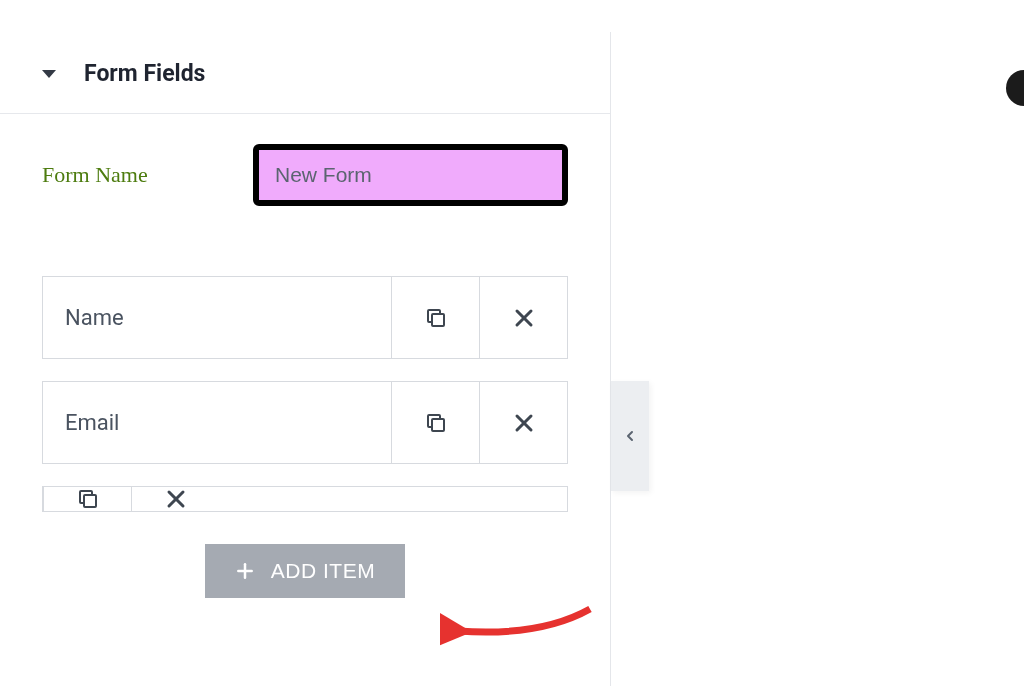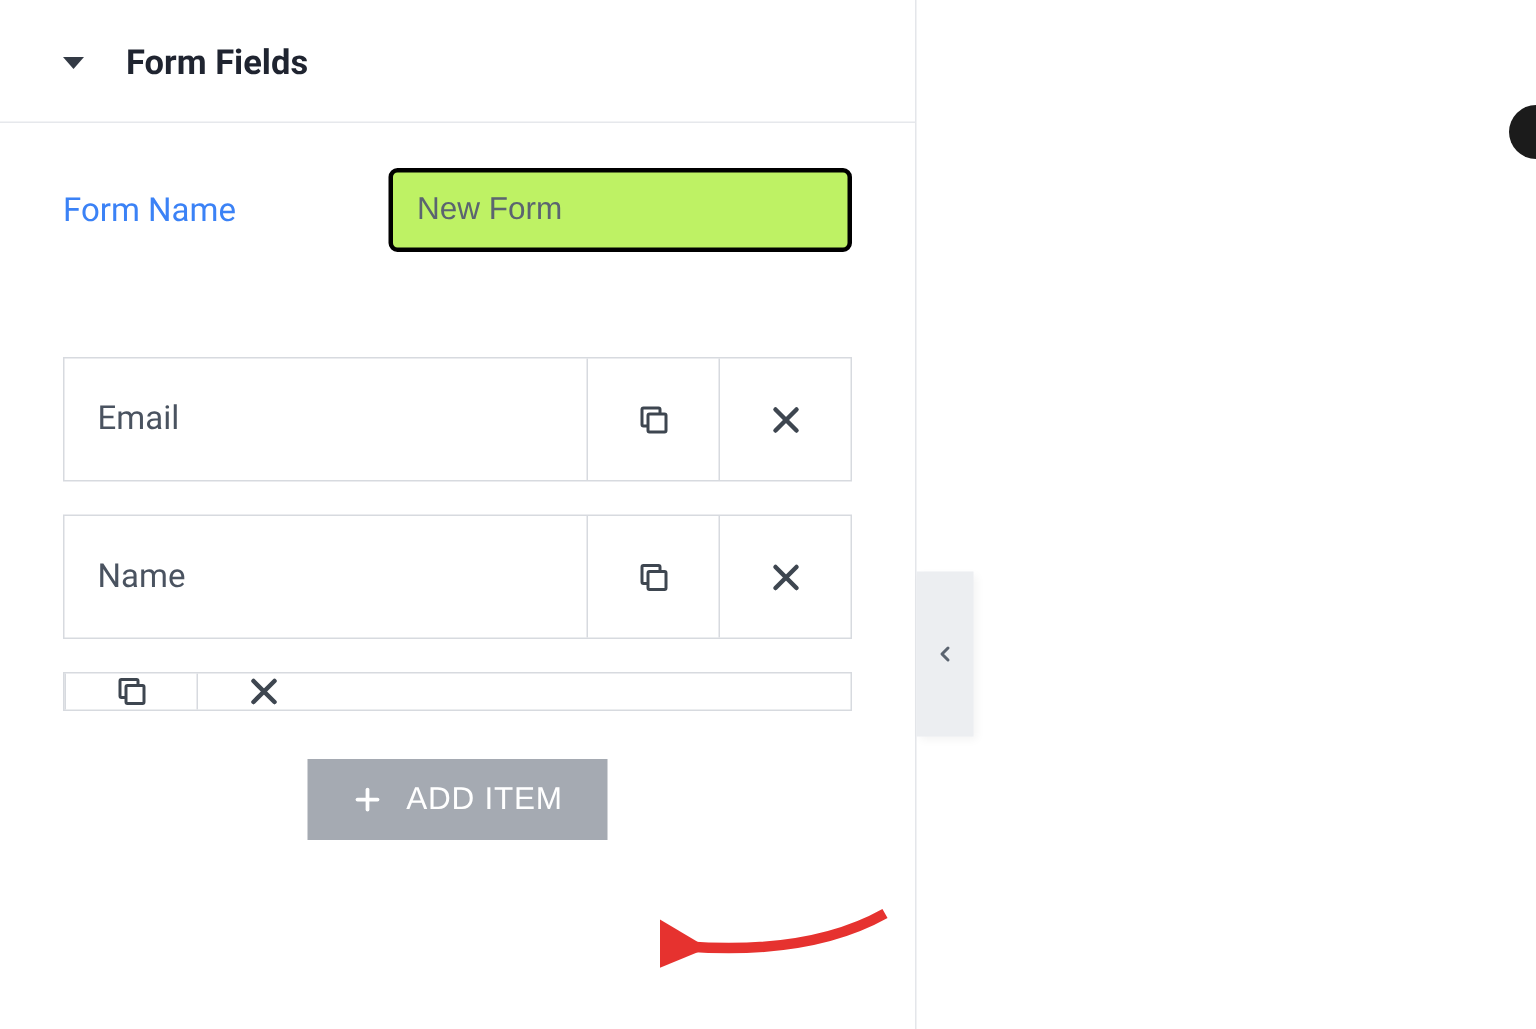--- a/index.html
+++ b/index.html
@@ -8,51 +8,53 @@
     width: 611px;
     height: 100%;
     border-right: 1px solid #e4e6ea;
     position: relative;
   }
   .section-header {
     display: flex;
     align-items: center;
     padding: 28px 42px 26px 42px;
     border-bottom: 1px solid #e6e8ec;
+    margin-top: 32px;
   }
   .chevron-down {
     width: 0; height: 0;
     border-left: 7px solid transparent;
     border-right: 7px solid transparent;
     border-top: 8px solid #333a45;
     margin-right: 28px;
   }
   .section-title {
     font-size: 23px;
     font-weight: 700;
     color: #1f2430;
   }
   .row {
     display: flex;
     align-items: center;
     padding: 30px 42px 0 42px;
   }
   .label {
     font-size: 22px;
-    color: #3b82f6;
+    color: #4d7c0f;
     width: 250px;
+    font-family: Liberation Serif, serif;
   }
   .text-input {
     flex: 1;
     font-size: 21px;
     color: #5b6470;
     padding: 13px 16px;
-    border: 3px solid #000000;
+    border: 6px solid #000000;
     border-radius: 6px;
-    background: #bef264;
+    background: #f0abfc;
     outline: none;
   }
   .items {
     padding: 70px 42px 0 42px;
   }
   .item {
     display: flex;
     align-items: stretch;
     border: 1px solid #d7dadf;
     margin-bottom: 22px;
@@ -132,41 +134,41 @@
   </div>
 
   <div class="row">
     <div class="label">Form Name</div>
     <input class="text-input" type="text" value="New Form" style="">
   </div>
 
   <div class="items">
 
     <div class="item">
-      <div class="item-label">Email</div>
+      <div class="item-label">Name</div>
       <div class="item-action">
         <span>
           <svg width="24" height="24" viewBox="0 0 24 24" fill="none" stroke="currentColor" stroke-width="2">
               <rect x="8" y="8" width="12" height="12" rx="1"></rect>
               <path d="M16 8V5a1 1 0 0 0-1-1H5a1 1 0 0 0-1 1v10a1 1 0 0 0 1 1h3"></path>
             </svg>
         </span>
       </div>
       <div class="item-action">
         <span>
           <svg width="24" height="24" viewBox="0 0 24 24" fill="none" stroke="currentColor" stroke-width="3" stroke-linecap="round">
               <line x1="5" y1="5" x2="19" y2="19"></line>
               <line x1="19" y1="5" x2="5" y2="19"></line>
             </svg>
         </span>
       </div>
     </div>
 
     <div class="item">
-      <div class="item-label">Name</div>
+      <div class="item-label">Email</div>
       <div class="item-action">
         <span>
           <svg width="24" height="24" viewBox="0 0 24 24" fill="none" stroke="currentColor" stroke-width="2">
               <rect x="8" y="8" width="12" height="12" rx="1"></rect>
               <path d="M16 8V5a1 1 0 0 0-1-1H5a1 1 0 0 0-1 1v10a1 1 0 0 0 1 1h3"></path>
             </svg>
         </span>
       </div>
       <div class="item-action">
         <span>

